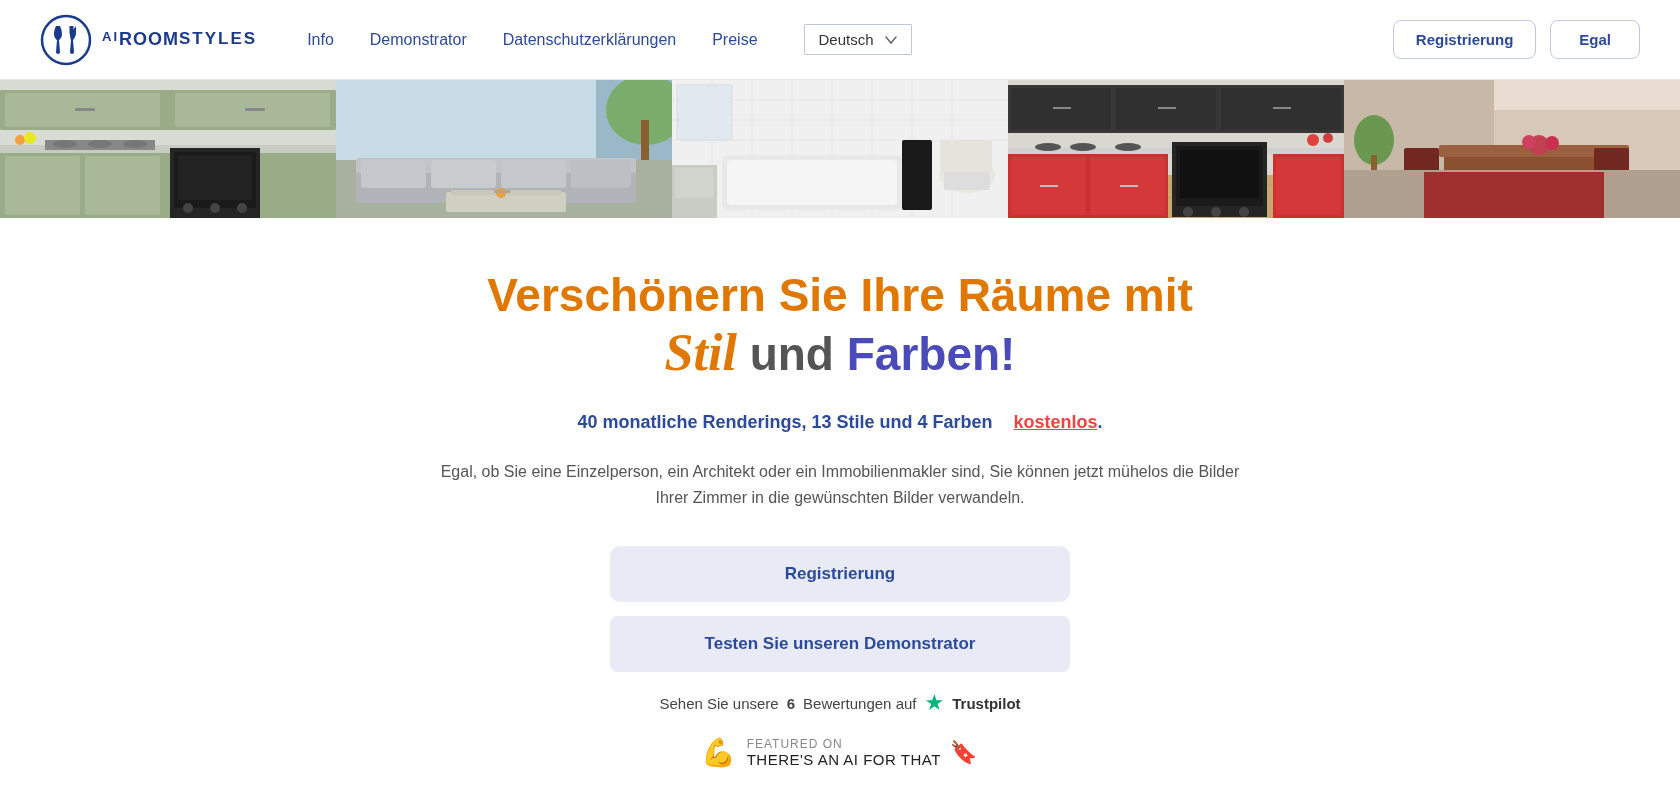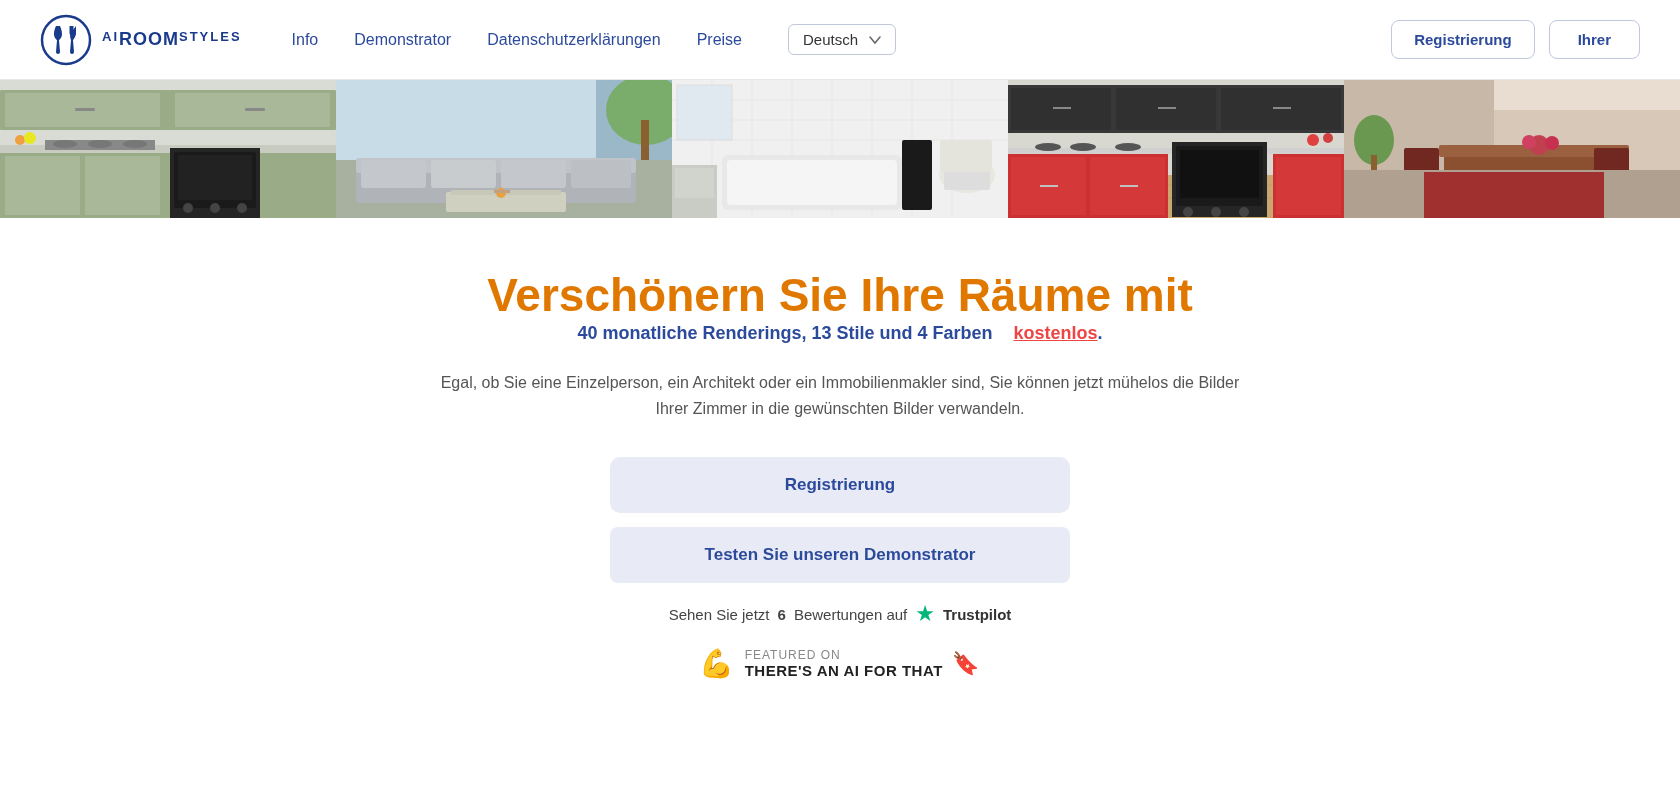--- a/index.html
+++ b/index.html
@@ -36,21 +36,21 @@
       color: #1a3a8c;
       letter-spacing: 2px;
     }
     .logo-room {
       font-size: 18px;
       font-weight: 800;
       color: #1a3a8c;
       letter-spacing: 1px;
     }
     .logo-styles {
-      font-size: 13px;
+      font-size: 17px;
       font-weight: 800;
       color: #1a3a8c;
       letter-spacing: 2px;
     }
     .nav {
       display: flex;
       align-items: center;
       gap: 36px;
       flex: 1;
     }
@@ -58,21 +58,21 @@
       font-size: 16px;
       color: #2c4a9c;
       text-decoration: none;
       font-weight: 500;
       cursor: pointer;
     }
     .lang-select {
       display: flex;
       align-items: center;
       border: 1.5px solid #c0c8d8;
-      border-radius: 6px;
+      border-radius: 1px;
       padding: 6px 14px;
       font-size: 15px;
       color: #333;
       cursor: pointer;
       gap: 8px;
       background: #fff;
       margin-left: 10px;
     }
     .lang-select select {
       border: none;
@@ -274,21 +274,21 @@
 
     .featured-on {
       font-size: 12px;
       color: #888;
       letter-spacing: 1px;
       text-transform: uppercase;
     }
 
     .featured-name {
       font-size: 15px;
-      font-weight: 700;
+      font-weight: 400;
       color: #222;
       letter-spacing: 0.5px;
       text-transform: uppercase;
     }
 
     .bookmark-icon {
       font-size: 22px;
       color: #888;
     }
   </style>
@@ -325,21 +325,21 @@
         <option>Español</option>
       </select>
       <svg class="chevron-icon" viewBox="0 0 12 8" fill="none" xmlns="http://www.w3.org/2000/svg">
         <path d="M1 1L6 7L11 1" stroke="#666" stroke-width="1.5" stroke-linecap="round"></path>
       </svg>
     </div>
   </nav>
 
   <div class="header-actions">
     <button class="btn-registrierung">Registrierung</button>
-    <button class="btn-login">Ihrer</button>
+    <button class="btn-login">Egal</button>
   </div>
 </header>
 
 <div class="image-strip">
 
   <div class="room-img">
     <svg width="100%" height="138" viewBox="0 0 336 138" xmlns="http://www.w3.org/2000/svg">
 
       <rect width="336" height="138" fill="#d8dcd4"></rect>
 
@@ -506,34 +506,41 @@
 
       <rect x="80" y="92" width="180" height="46" fill="#a03030"></rect>
     </svg>
   </div>
 </div>
 
 <main class="main-content">
 
   <h1 class="headline">Verschönern Sie Ihre Räume mit</h1>
 
+  <div class="headline-line2">
+    <span class="stil-word">Stil</span>
+    <span class="und-word"> </span>
+    <span class="und-word">und</span>
+    <span style="color:#555"> </span>
+    <span class="farben-word">Farben!</span>
+  </div>
 
   <p class="subheadline">
     40 monatliche Renderings, 13 Stile und 4 Farben <a>kostenlos</a>.
   </p>
 
   <p class="description">Egal, ob Sie eine Einzelperson, ein Architekt oder ein Immobilienmakler sind, Sie können jetzt mühelos die Bilder Ihrer Zimmer in die gewünschten Bilder verwandeln.</p>
 
   <div class="cta-container">
     <button class="btn-cta-primary">Registrierung</button>
     <button class="btn-cta-secondary">Testen Sie unseren Demonstrator</button>
   </div>
 
   <div class="trustpilot-row">
-    <span>Sehen Sie jetzt</span>
+    <span>Sehen Sie unsere</span>
     <span class="trustpilot-text-bold">6</span>
     <span>Bewertungen auf</span>
     <span class="trustpilot-star">★</span>
     <span class="trustpilot-brand">Trustpilot</span>
   </div>
 
   <div class="featured-row">
     <span class="featured-icon">💪</span>
     <div class="featured-text">
       <span class="featured-on">FEATURED ON</span>

